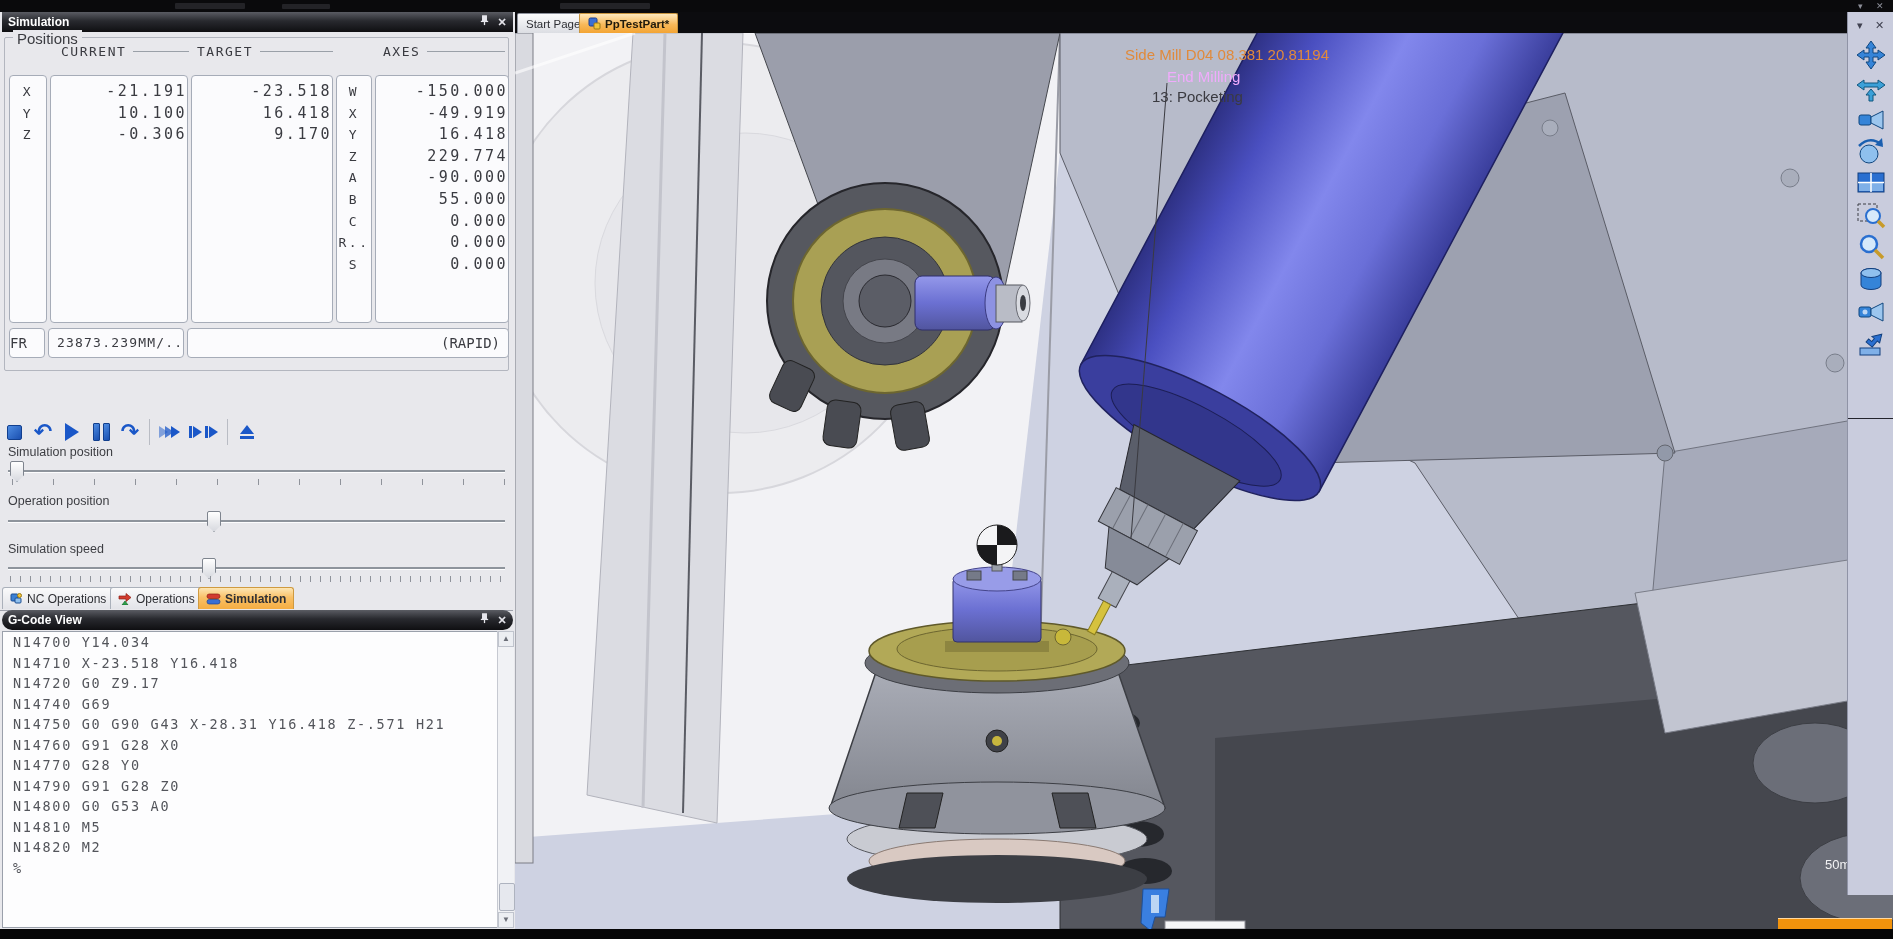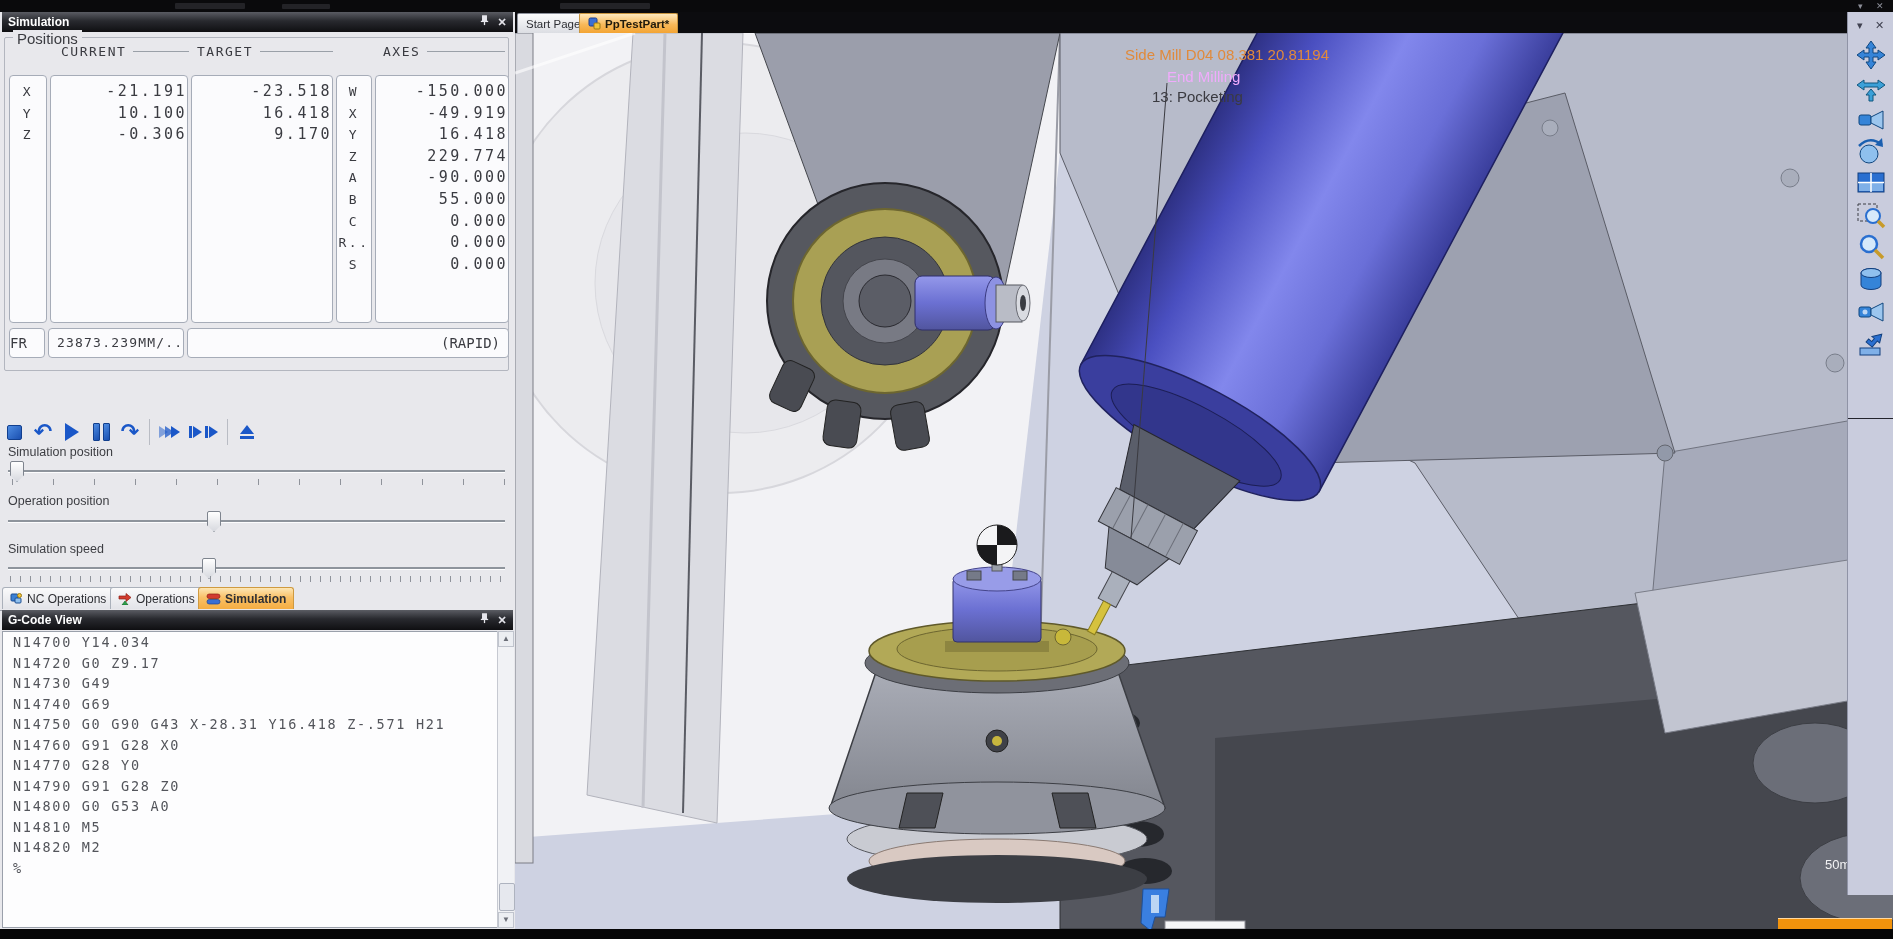--- a/index.html
+++ b/index.html
@@ -245,38 +245,38 @@
       </div>
       <div class="dtab active" style="left:198px;">
         <svg width="15" height="12" viewBox="0 0 15 12">
           <rect x="1" y="1" width="13" height="4.5" rx="2.2" fill="#d23b2e" stroke="#8e1f16" stroke-width="0.7"></rect>
           <rect x="1" y="6.5" width="13" height="4.5" rx="2.2" fill="#3a6fd4" stroke="#1c4092" stroke-width="0.7"></rect>
         </svg>
         <span>Simulation</span>
       </div>
     </div>
 
-    <div class="panel-title" style="top:598px;">
+    <div class="panel-title" style="top:598px;border-radius:10px;">
       <span>G-Code View</span>
       <span class="ticon" style="right:22px;">
         <svg width="11" height="11" viewBox="0 0 12 12">
             <g stroke="#e6e6ec" stroke-width="1.4" fill="#e6e6ec">
               <rect x="4" y="1" width="4" height="5"></rect>
               <line x1="2" y1="7" x2="10" y2="7"></line>
               <line x1="6" y1="7" x2="6" y2="11"></line>
             </g>
           </svg>
       </span>
       <span class="ticon" style="right:4px;">✕</span>
     </div>
     <div class="gcode-body">
 
         <div class="gline">N14700 Y14.034</div>
+        <div class="gline">N14710 X-23.518 Y16.418</div>
         <div class="gline">N14720 G0 Z9.17</div>
-        <div class="gline">N14730 G49</div>
         <div class="gline">N14740 G69</div>
         <div class="gline">N14750 G0 G90 G43 X-28.31 Y16.418 Z-.571 H21</div>
         <div class="gline">N14760 G91 G28 X0</div>
         <div class="gline">N14770 G28 Y0</div>
         <div class="gline">N14790 G91 G28 Z0</div>
         <div class="gline">N14800 G0 G53 A0</div>
         <div class="gline">N14810 M5</div>
         <div class="gline">N14820 M2</div>
         <div class="gline">%</div>
       </div>

